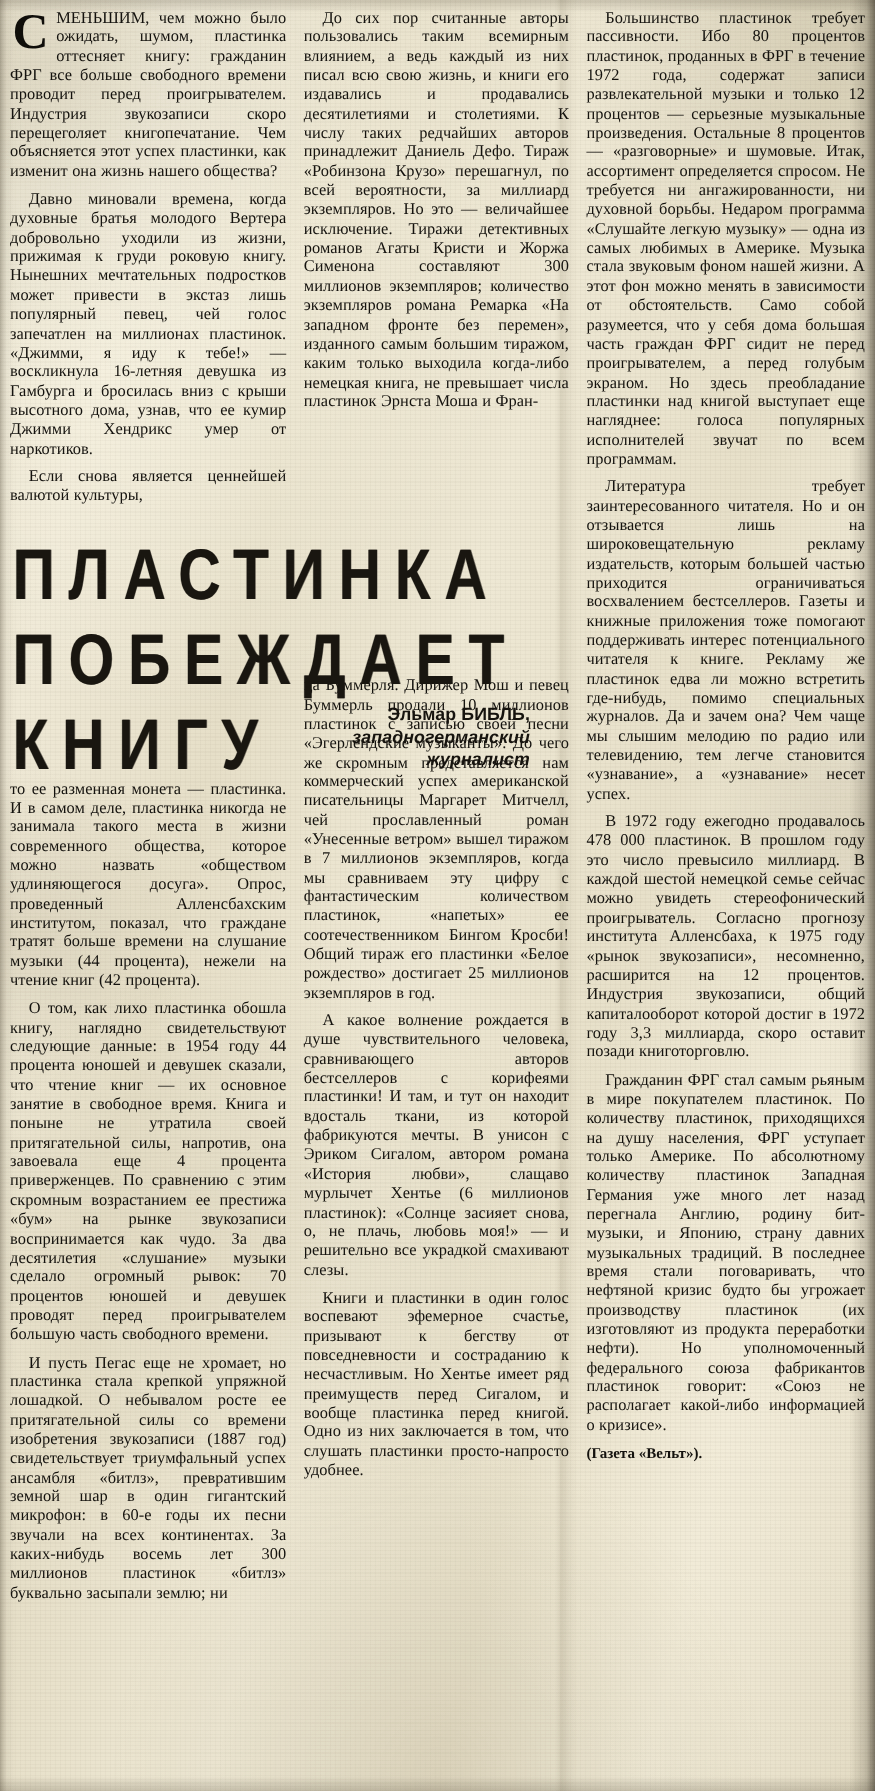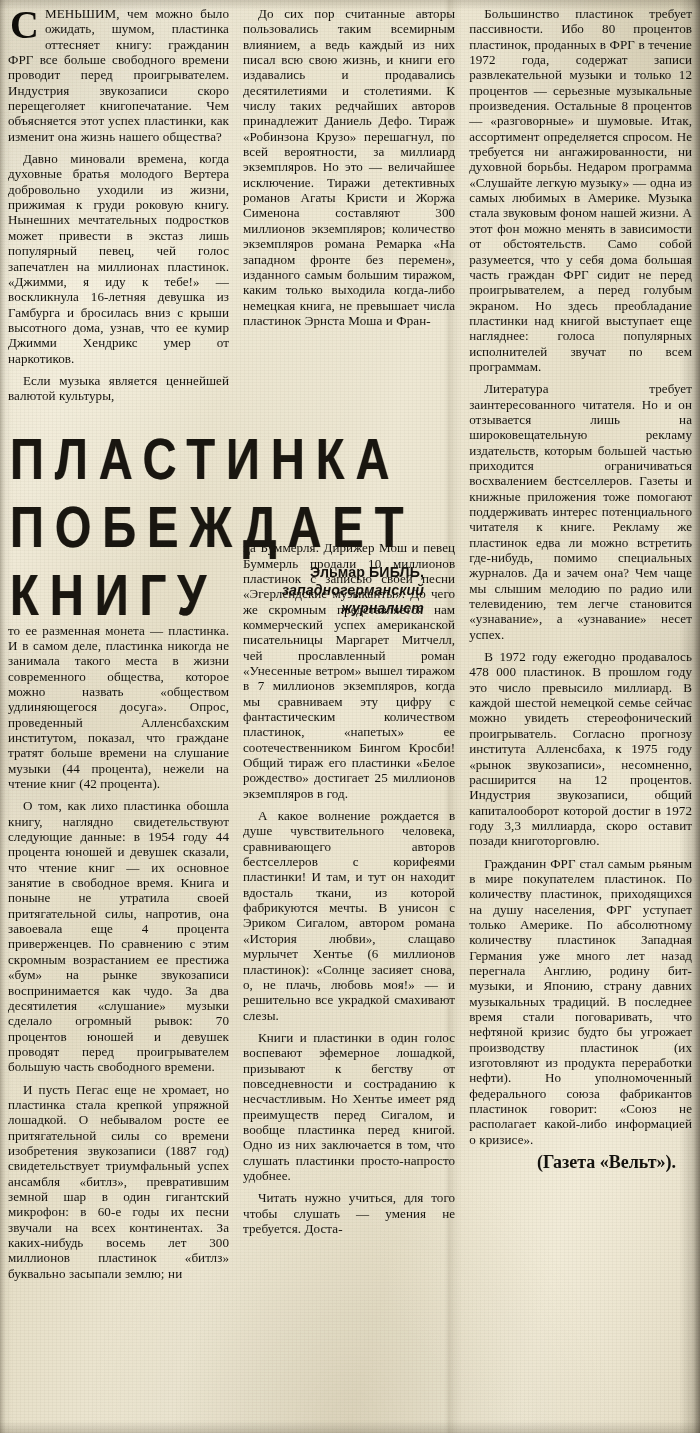--- a/index.html
+++ b/index.html
@@ -134,40 +134,39 @@
   }
   .byline .nm-last { font-weight: 700; }
   .byline .role {
     display: block;
     font-weight: 700;
     font-style: italic;
   }
 
   .source {
     margin: 8px 0 0 0;
-    font-size: 18px;
+    font-size: 12px;
     line-height: 15.35px;
-    text-align: right;
     padding-right: 16px;
     font-weight: 700;
   }
 </style>
 </head>
 <body>
 
 <div class="page">
   <div class="columns">
 
     <div class="col col-left">
 
       <p class="body dropcap-para noindent"><span class="dropcap">С</span><span>МЕНЬШИМ, чем можно было ожидать, шумом, пластинка оттесняет книгу: гражданин ФРГ все больше свободного времени проводит перед проигрывателем. Индустрия звукозаписи скоро перещеголяет книгопечатание. Чем объясняется этот успех пластинки, как изменит она жизнь нашего общества?</span></p>
 
       <p class="body">Давно миновали времена, когда духовные братья молодого Вертера добровольно уходили из жизни, прижимая к груди роковую книгу. Нынешних мечтательных подростков может привести в экстаз лишь популярный певец, чей голос запечатлен на миллионах пластинок. «Джимми, я иду к тебе!» — воскликнула 16-летняя девушка из Гамбурга и бросилась вниз с крыши высотного дома, узнав, что ее кумир Джимми Хендрикс умер от наркотиков.</p>
 
-      <p class="body">Если музыка является ценнейшей валютой культуры,</p>
+      <p class="body">Если снова является ценнейшей валютой культуры,</p>
 
       <div class="headline-zone">
         <div class="headline hl-1">ПЛАСТИНКА</div>
         <div class="headline hl-2">ПОБЕЖДАЕТ</div>
         <div class="headline hl-3">КНИГУ</div>
 
         <div class="byline">
           <span class="nm-last">Эльмар БИБЛЬ,</span>
           <span class="role">западногерманский</span>
           <span class="role">журналист</span>
@@ -179,22 +178,21 @@
       <p class="body">И пусть Пегас еще не хромает, но пластинка стала крепкой упряжной лошадкой. О небывалом росте ее притягательной силы со времени изобретения звукозаписи (1887 год) свидетельствует триумфальный успех ансамбля «битлз», превратившим земной шар в один гигантский микрофон: в 60-е годы их песни звучали на всех континентах. За каких-нибудь восемь лет 300 миллионов пластинок «битлз» буквально засыпали землю; ни</p>
     </div>
 
     <div class="col col-mid">
       <p class="body">До сих пор считанные авторы пользовались таким всемирным влиянием, а ведь каждый из них писал всю свою жизнь, и книги его издавались и продавались десятилетиями и столетиями. К числу таких редчайших авторов принадлежит Даниель Дефо. Тираж «Робинзона Крузо» перешагнул, по всей вероятности, за миллиард экземпляров. Но это — величайшее исключение. Тиражи детективных романов Агаты Кристи и Жоржа Сименона составляют 300 миллионов экземпляров; количество экземпляров романа Ремарка «На западном фронте без перемен», изданного самым большим тиражом, каким только выходила когда-либо немецкая книга, не превышает числа пластинок Эрнста Моша и Фран-</p>
 
       <div style="height:205px"></div>
 
       <p class="body noindent">ца Буммерля. Дирижер Мош и певец Буммерль продали 10 миллионов пластинок с записью своей песни «Эгерлендские музыканты». До чего же скромным представляется нам коммерческий успех американской писательницы Маргарет Митчелл, чей прославленный роман «Унесенные ветром» вышел тиражом в 7 миллионов экземпляров, когда мы сравниваем эту цифру с фантастическим количеством пластинок, «напетых» ее соотечественником Бингом Кросби! Общий тираж его пластинки «Белое рождество» достигает 25 миллионов экземпляров в год.</p>
       <p class="body">А какое волнение рождается в душе чувствительного человека, сравнивающего авторов бестселлеров с корифеями пластинки! И там, и тут он находит вдосталь ткани, из которой фабрикуются мечты. В унисон с Эриком Сигалом, автором романа «История любви», слащаво мурлычет Хентье (6 миллионов пластинок): «Солнце засияет снова, о, не плачь, любовь моя!» — и решительно все украдкой смахивают слезы.</p>
-      <p class="body">Книги и пластинки в один голос воспевают эфемерное лошадкой, призывают к бегству от повседневности и состраданию к несчастливым. Но Хентье имеет ряд преимуществ перед Сигалом, и вообще пластинка перед книгой. Одно из них заключается в том, что слушать пластинки просто-напросто удобнее.</p>
-      <p class="body">Читать нужно учиться, для того чтобы слушать — умения не требуется. Доста-</p>
+      <p class="body">Книги и пластинки в один голос воспевают эфемерное счастье, призывают к бегству от повседневности и состраданию к несчастливым. Но Хентье имеет ряд преимуществ перед Сигалом, и вообще пластинка перед книгой. Одно из них заключается в том, что слушать пластинки просто-напросто удобнее.</p>
     </div>
 
     <div class="col col-right">
       <p class="body">Большинство пластинок требует пассивности. Ибо 80 процентов пластинок, проданных в ФРГ в течение 1972 года, содержат записи развлекательной музыки и только 12 процентов — серьезные музыкальные произведения. Остальные 8 процентов — «разговорные» и шумовые. Итак, ассортимент определяется спросом. Не требуется ни ангажированности, ни духовной борьбы. Недаром программа «Слушайте легкую музыку» — одна из самых любимых в Америке. Музыка стала звуковым фоном нашей жизни. А этот фон можно менять в зависимости от обстоятельств. Само собой разумеется, что у себя дома большая часть граждан ФРГ сидит не перед проигрывателем, а перед голубым экраном. Но здесь преобладание пластинки над книгой выступает еще нагляднее: голоса популярных исполнителей звучат по всем программам.</p>
       <p class="body">Литература требует заинтересованного читателя. Но и он отзывается лишь на широковещательную рекламу издательств, которым большей частью приходится ограничиваться восхвалением бестселлеров. Газеты и книжные приложения тоже помогают поддерживать интерес потенциального читателя к книге. Рекламу же пластинок едва ли можно встретить где-нибудь, помимо специальных журналов. Да и зачем она? Чем чаще мы слышим мелодию по радио или телевидению, тем легче становится «узнавание», а «узнавание» несет успех.</p>
       <p class="body">В 1972 году ежегодно продавалось 478 000 пластинок. В прошлом году это число превысило миллиард. В каждой шестой немецкой семье сейчас можно увидеть стереофонический проигрыватель. Согласно прогнозу института Алленсбаха, к 1975 году «рынок звукозаписи», несомненно, расширится на 12 процентов. Индустрия звукозаписи, общий капиталооборот которой достиг в 1972 году 3,3 миллиарда, скоро оставит позади книготорговлю.</p>
       <p class="body">Гражданин ФРГ стал самым рьяным в мире покупателем пластинок. По количеству пластинок, приходящихся на душу населения, ФРГ уступает только Америке. По абсолютному количеству пластинок Западная Германия уже много лет назад перегнала Англию, родину бит-музыки, и Японию, страну давних музыкальных традиций. В последнее время стали поговаривать, что нефтяной кризис будто бы угрожает производству пластинок (их изготовляют из продукта переработки нефти). Но уполномоченный федерального союза фабрикантов пластинок говорит: «Союз не располагает какой-либо информацией о кризисе».</p>
       <p class="source">(Газета «Вельт»).</p>
     </div>
 

